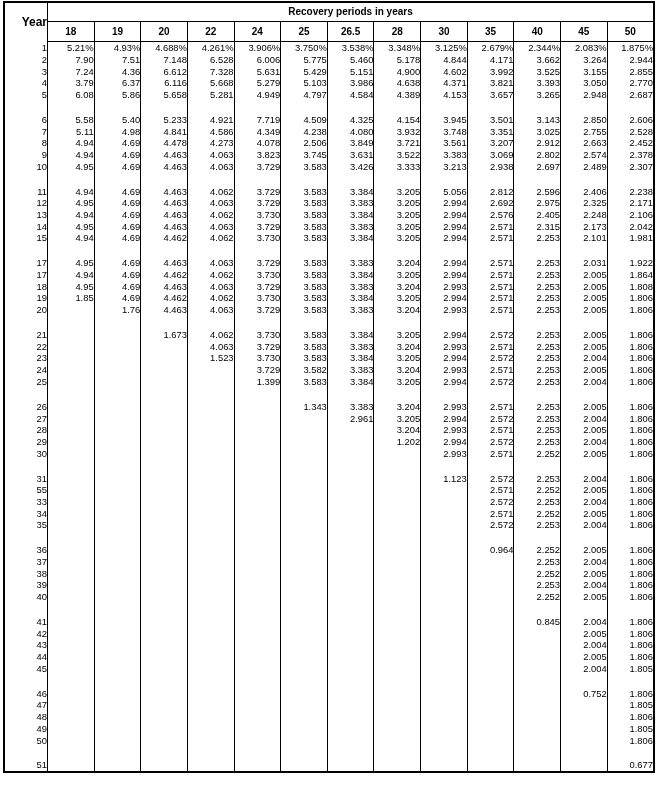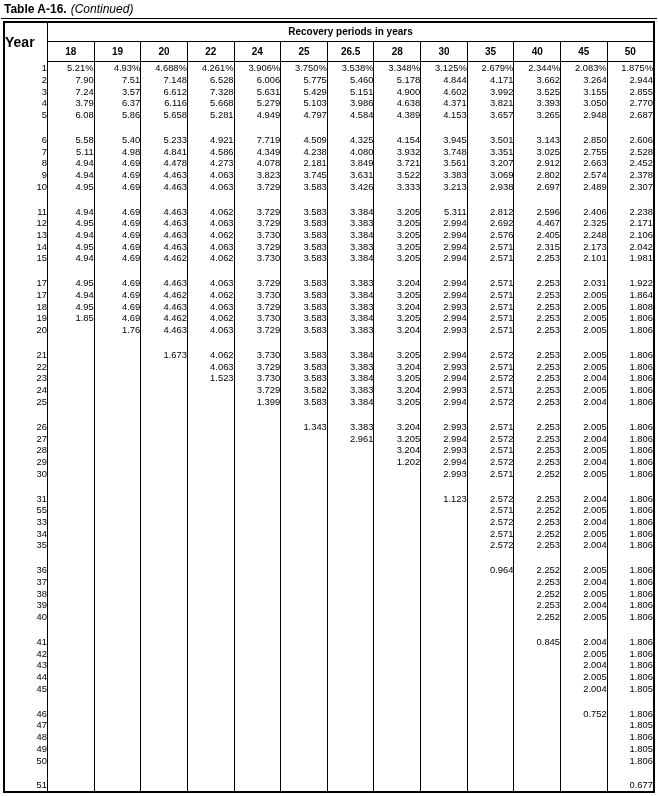--- a/index.html
+++ b/index.html
@@ -17,21 +17,21 @@
   table.depr{
     border-collapse:collapse;table-layout:fixed;
     margin:1px 3px 0 3px;width:652px;
     border:2px solid #000;
   }
   table.depr th, table.depr td{
     border-left:1px solid #000;
     padding:0;margin:0;line-height:1;overflow:hidden;white-space:nowrap;
   }
   th.year-head{
-    font-size:14px;font-weight:bold;text-align:left;vertical-align:middle;width:42px;
+    font-size:12px;font-weight:bold;text-align:right;vertical-align:middle;width:42px;
   }
   th.group-head{
     font-size:10px;font-weight:bold;text-align:center;height:18px;
     border-bottom:1px solid #000;vertical-align:middle;
   }
   tr.cols-row th{
     font-size:10px;font-weight:bold;text-align:center;height:19px;
     border-bottom:1px solid #000;vertical-align:middle;
   }
   td.year-cell{
@@ -39,23 +39,20 @@
   }
   td.rate-cell{
     font-size:9.4px;text-align:right;padding-right:5px;height:11.7px;vertical-align:middle;
   }
   tr.spacer td{height:13.3px;}
 </style>
 </head>
 <body>
 
 <div class="page">
-  <div class="title-bar">
-    <span class="title-main">Table A-16.</span><span class="title-continued">(Continued)</span>
-  </div>
 
   <table class="depr">
     <thead>
       <tr>
         <th class="year-head" rowspan="2">Year</th>
         <th class="group-head" colspan="13">Recovery periods in years</th>
       </tr>
       <tr class="cols-row">
           <th>18</th>
           <th>19</th>
@@ -101,21 +98,21 @@
           <td class="rate-cell">5.178</td>
           <td class="rate-cell">4.844</td>
           <td class="rate-cell">4.171</td>
           <td class="rate-cell">3.662</td>
           <td class="rate-cell">3.264</td>
           <td class="rate-cell">2.944</td>
         </tr>
         <tr>
           <td class="year-cell">3</td>
           <td class="rate-cell">7.24</td>
-          <td class="rate-cell">3.57</td>
+          <td class="rate-cell">4.36</td>
           <td class="rate-cell">6.612</td>
           <td class="rate-cell">7.328</td>
           <td class="rate-cell">5.631</td>
           <td class="rate-cell">5.429</td>
           <td class="rate-cell">5.151</td>
           <td class="rate-cell">4.900</td>
           <td class="rate-cell">4.602</td>
           <td class="rate-cell">3.992</td>
           <td class="rate-cell">3.525</td>
           <td class="rate-cell">3.155</td>
@@ -201,21 +198,21 @@
           <td class="rate-cell">2.755</td>
           <td class="rate-cell">2.528</td>
         </tr>
         <tr>
           <td class="year-cell">8</td>
           <td class="rate-cell">4.94</td>
           <td class="rate-cell">4.69</td>
           <td class="rate-cell">4.478</td>
           <td class="rate-cell">4.273</td>
           <td class="rate-cell">4.078</td>
-          <td class="rate-cell">2.181</td>
+          <td class="rate-cell">2.506</td>
           <td class="rate-cell">3.849</td>
           <td class="rate-cell">3.721</td>
           <td class="rate-cell">3.561</td>
           <td class="rate-cell">3.207</td>
           <td class="rate-cell">2.912</td>
           <td class="rate-cell">2.663</td>
           <td class="rate-cell">2.452</td>
         </tr>
         <tr>
           <td class="year-cell">9</td>
@@ -268,39 +265,39 @@
         <tr>
           <td class="year-cell">11</td>
           <td class="rate-cell">4.94</td>
           <td class="rate-cell">4.69</td>
           <td class="rate-cell">4.463</td>
           <td class="rate-cell">4.062</td>
           <td class="rate-cell">3.729</td>
           <td class="rate-cell">3.583</td>
           <td class="rate-cell">3.384</td>
           <td class="rate-cell">3.205</td>
-          <td class="rate-cell">5.311</td>
+          <td class="rate-cell">5.056</td>
           <td class="rate-cell">2.812</td>
           <td class="rate-cell">2.596</td>
           <td class="rate-cell">2.406</td>
           <td class="rate-cell">2.238</td>
         </tr>
         <tr>
           <td class="year-cell">12</td>
           <td class="rate-cell">4.95</td>
           <td class="rate-cell">4.69</td>
           <td class="rate-cell">4.463</td>
           <td class="rate-cell">4.063</td>
           <td class="rate-cell">3.729</td>
           <td class="rate-cell">3.583</td>
           <td class="rate-cell">3.383</td>
           <td class="rate-cell">3.205</td>
           <td class="rate-cell">2.994</td>
           <td class="rate-cell">2.692</td>
-          <td class="rate-cell">4.467</td>
+          <td class="rate-cell">2.975</td>
           <td class="rate-cell">2.325</td>
           <td class="rate-cell">2.171</td>
         </tr>
         <tr>
           <td class="year-cell">13</td>
           <td class="rate-cell">4.94</td>
           <td class="rate-cell">4.69</td>
           <td class="rate-cell">4.463</td>
           <td class="rate-cell">4.062</td>
           <td class="rate-cell">3.730</td>

